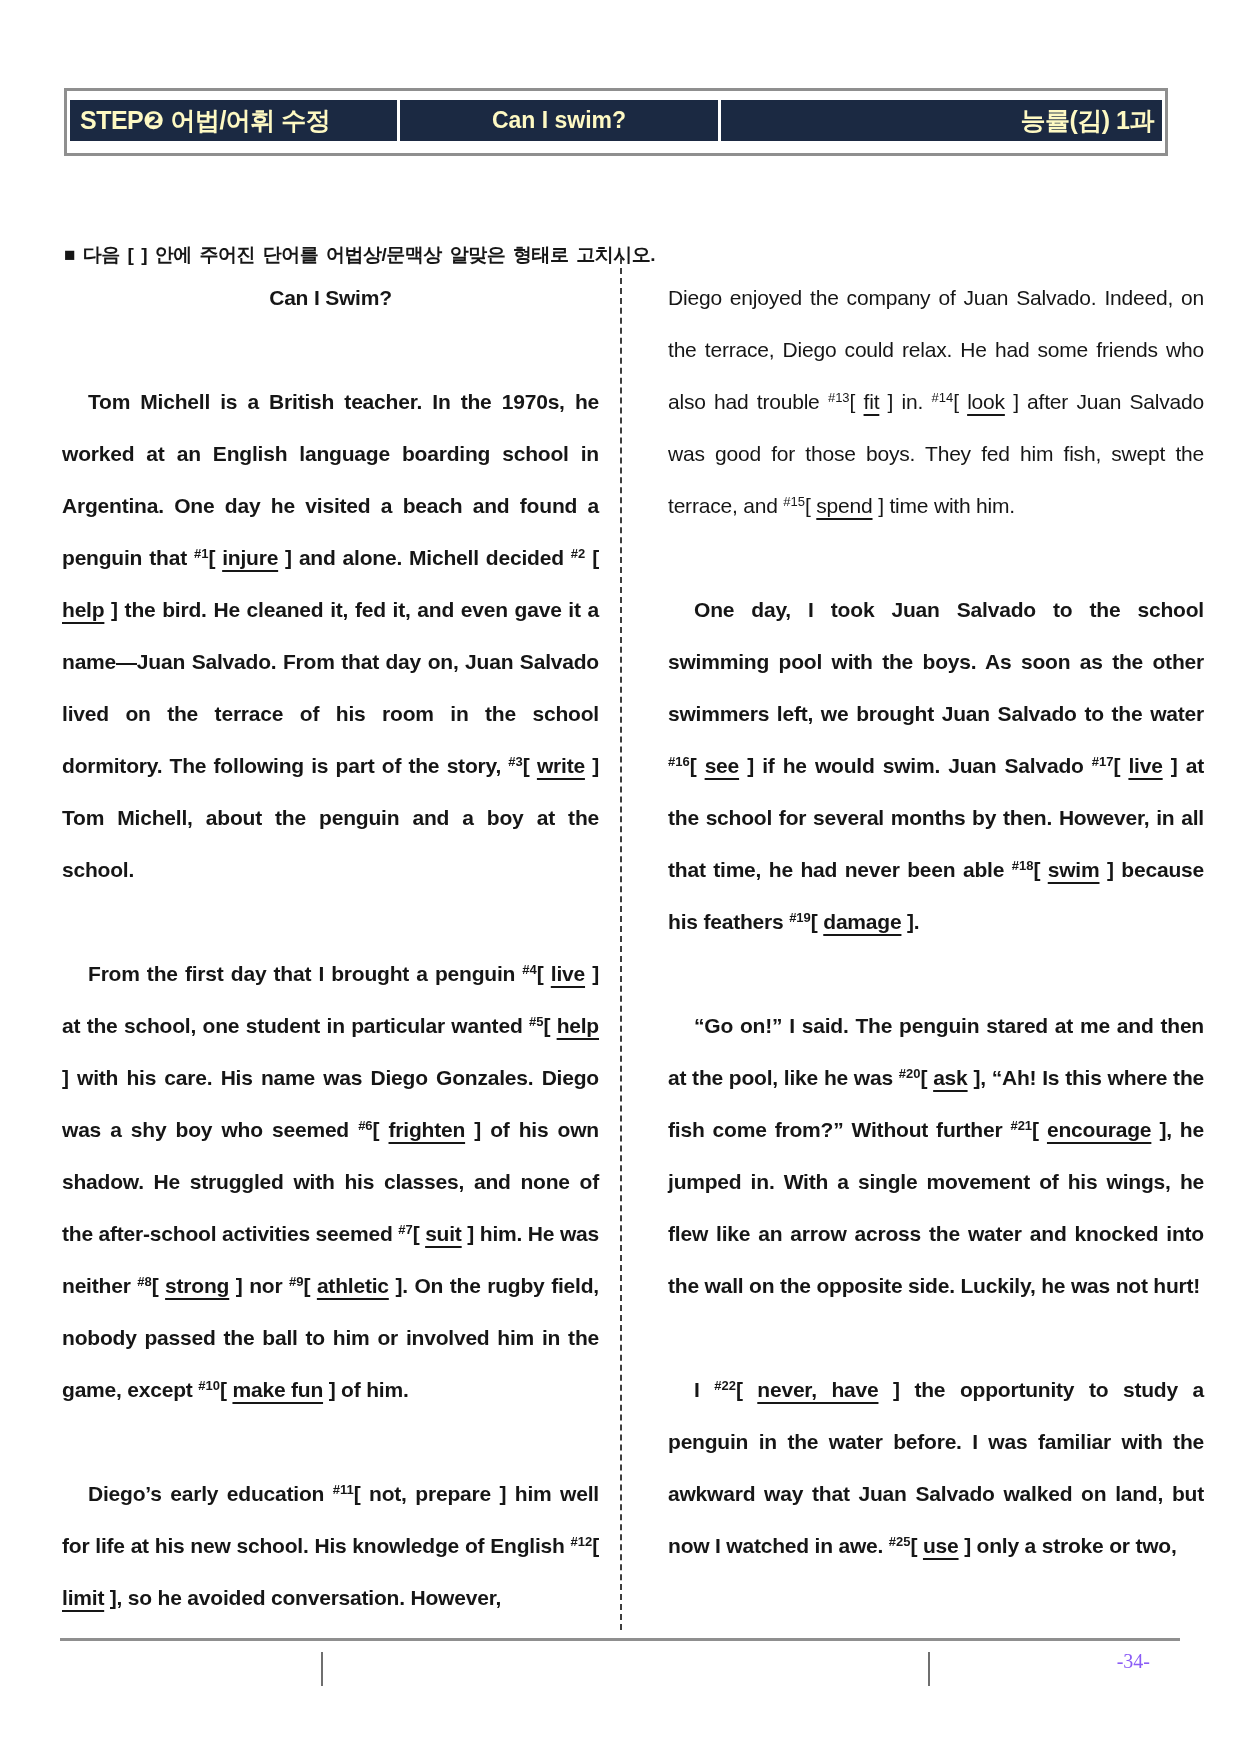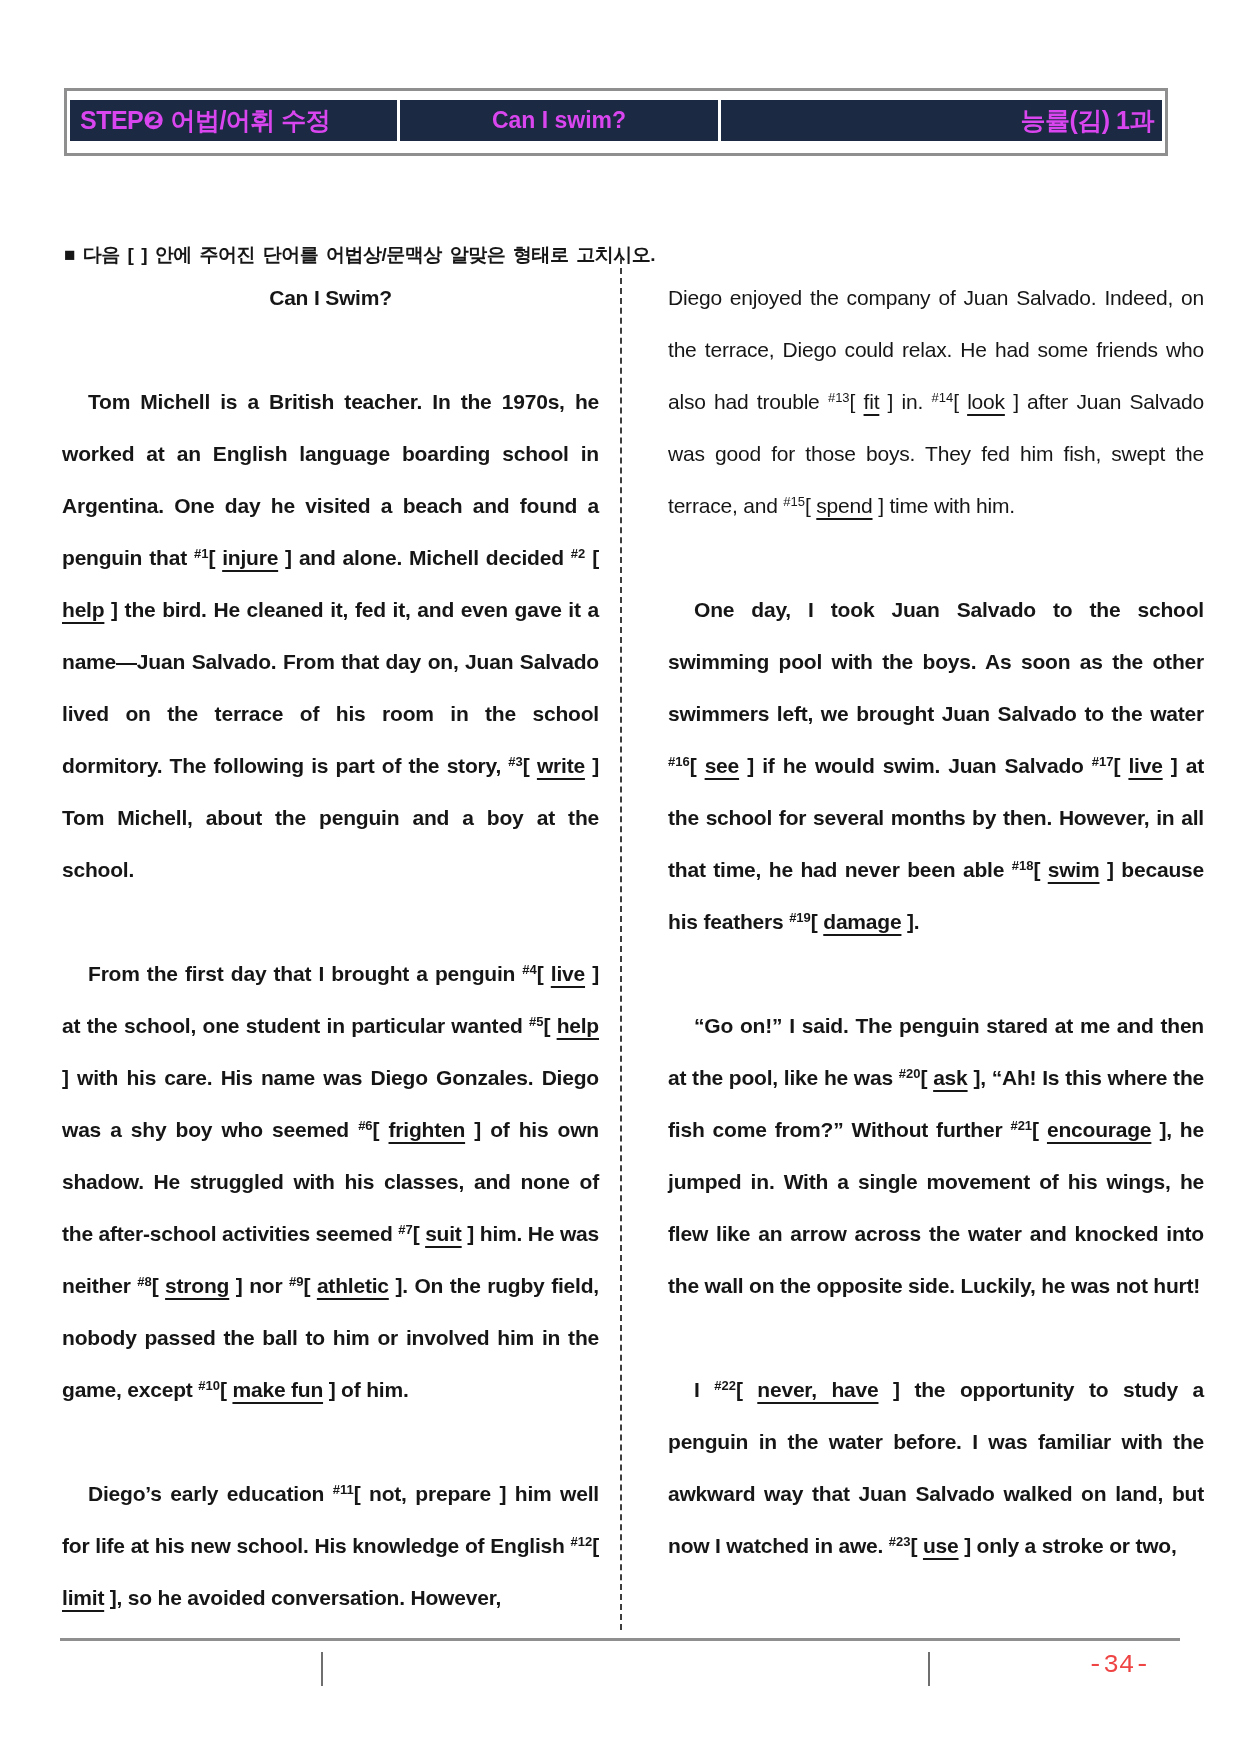--- a/index.html
+++ b/index.html
@@ -18,21 +18,21 @@
     width:1104px; height:68px;
     border:3px solid #8f8f8f;
     box-sizing:border-box;
     background:#ffffff;
   }
   .header-bar {
     position:absolute; left:3px; right:3px; top:9px; height:41px;
     display:flex; gap:3px;
   }
   .hcell {
-    background:#1b2942; color:#d946ef;
+    background:#1b2942; color:#fef9c3;
     font-weight:bold;
     display:flex; align-items:center;
     box-sizing:border-box;
     white-space:nowrap;
   }
   .hcell.step   { width:327px; padding-left:10px;  font-size:25px; letter-spacing:-0.5px; }
   .hcell.title  { width:318px; justify-content:center; font-size:23px; }
   .hcell.source { flex:1; justify-content:flex-end; padding-right:8px; font-size:25px; letter-spacing:-0.5px; }
 
   
@@ -77,22 +77,22 @@
   
   .footer-line {
     position:absolute; left:60px; top:1638px; width:1120px; height:3px;
     background:#8f8f8f;
   }
   .footer-tick { position:absolute; top:1652px; width:2px; height:34px; background:#6f6f6f; }
   .footer-tick.left  { left:321px; }
   .footer-tick.right { left:928px; }
   .page-number {
     position:absolute; right:90px; top:1650px;
-    font-family:Liberation Mono, monospace;
-    font-size:26px; color:#ef4444;
+    font-family:Liberation Serif, serif;
+    font-size:20px; color:#8b5cf6;
   }
 </style>
 </head>
 <body>
 
 <div class="header-box">
   <div class="header-bar">
     <div class="hcell step">STEP❷ 어법/어휘 수정</div>
     <div class="hcell title">Can I swim?</div>
     <div class="hcell source">능률(김) 1과</div>
@@ -105,19 +105,19 @@
     <p class="para title">Can I Swim?</p>
     <p class="para indent">Tom Michell is a British teacher. In the 1970s, he worked at an English language boarding school in Argentina. One day he visited a beach and found a penguin that <span class="marker">#1</span>[ <span class="blank">injure</span> ] and alone. Michell decided <span class="marker">#2</span> [ <span class="blank">help</span> ] the bird. He cleaned it, fed it, and even gave it a name—Juan Salvado. From that day on, Juan Salvado lived on the terrace of his room in the school dormitory. The following is part of the story, <span class="marker">#3</span>[ <span class="blank">write</span> ] Tom Michell, about the penguin and a boy at the school.</p>
     <p class="para indent">From the first day that I brought a penguin <span class="marker">#4</span>[ <span class="blank">live</span> ] at the school, one student in particular wanted <span class="marker">#5</span>[ <span class="blank">help</span> ] with his care. His name was Diego Gonzales. Diego was a shy boy who seemed <span class="marker">#6</span>[ <span class="blank">frighten</span> ] of his own shadow. He struggled with his classes, and none of the after-school activities seemed <span class="marker">#7</span>[ <span class="blank">suit</span> ] him. He was neither <span class="marker">#8</span>[ <span class="blank">strong</span> ] nor <span class="marker">#9</span>[ <span class="blank">athletic</span> ]. On the rugby field, nobody passed the ball to him or involved him in the game, except <span class="marker">#10</span>[ <span class="blank">make fun</span> ] of him.</p>
     <p class="para indent">Diego’s early education <span class="marker">#11</span>[ not, prepare ] him well for life at his new school. His knowledge of English <span class="marker">#12</span>[ <span class="blank">limit</span> ], so he avoided conversation. However,</p>
   </div>
 <div class="col-divider"></div>
 <div class="col col-right">
     <p class="para">Diego enjoyed the company of Juan Salvado. Indeed, on the terrace, Diego could relax. He had some friends who also had trouble <span class="marker">#13</span>[ <span class="blank">fit</span> ] in. <span class="marker">#14</span>[ <span class="blank">look</span> ] after Juan Salvado was good for those boys. They fed him fish, swept the terrace, and <span class="marker">#15</span>[ <span class="blank">spend</span> ] time with him.</p>
     <p class="para indent">One day, I took Juan Salvado to the school swimming pool with the boys. As soon as the other swimmers left, we brought Juan Salvado to the water <span class="marker">#16</span>[ <span class="blank">see</span> ] if he would swim. Juan Salvado <span class="marker">#17</span>[ <span class="blank">live</span> ] at the school for several months by then. However, in all that time, he had never been able <span class="marker">#18</span>[ <span class="blank">swim</span> ] because his feathers <span class="marker">#19</span>[ <span class="blank">damage</span> ].</p>
     <p class="para indent">“Go on!” I said. The penguin stared at me and then at the pool, like he was <span class="marker">#20</span>[ <span class="blank">ask</span> ], “Ah! Is this where the fish come from?” Without further <span class="marker">#21</span>[ <span class="blank">encourage</span> ], he jumped in. With a single movement of his wings, he flew like an arrow across the water and knocked into the wall on the opposite side. Luckily, he was not hurt!</p>
-    <p class="para indent">I <span class="marker">#22</span>[ <span class="blank">never, have</span> ] the opportunity to study a penguin in the water before. I was familiar with the awkward way that Juan Salvado walked on land, but now I watched in awe. <span class="marker">#23</span>[ <span class="blank">use</span> ] only a stroke or two,</p>
+    <p class="para indent">I <span class="marker">#22</span>[ <span class="blank">never, have</span> ] the opportunity to study a penguin in the water before. I was familiar with the awkward way that Juan Salvado walked on land, but now I watched in awe. <span class="marker">#25</span>[ <span class="blank">use</span> ] only a stroke or two,</p>
   </div>
 
 <div class="footer-line"></div>
 <div class="footer-tick left"></div>
 <div class="footer-tick right"></div>
 <div class="page-number">-34-</div>
 
 </body></html>

